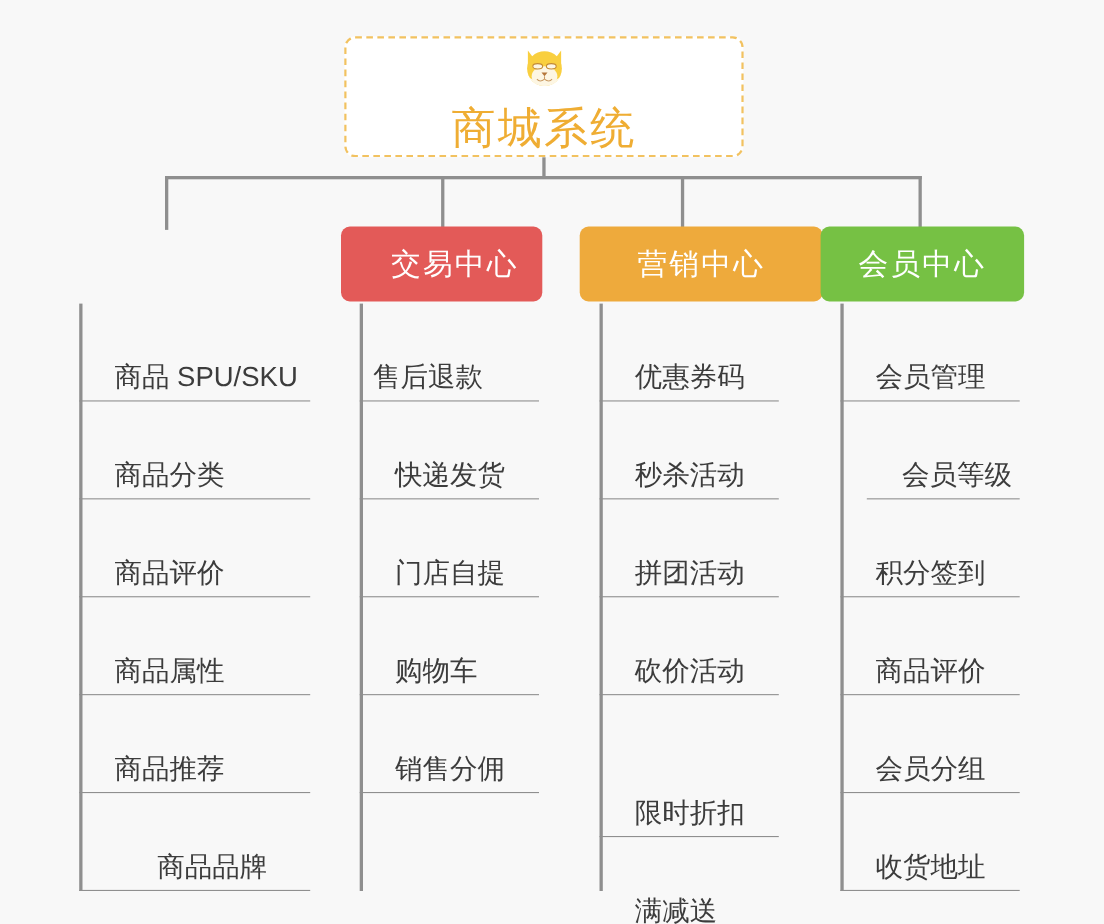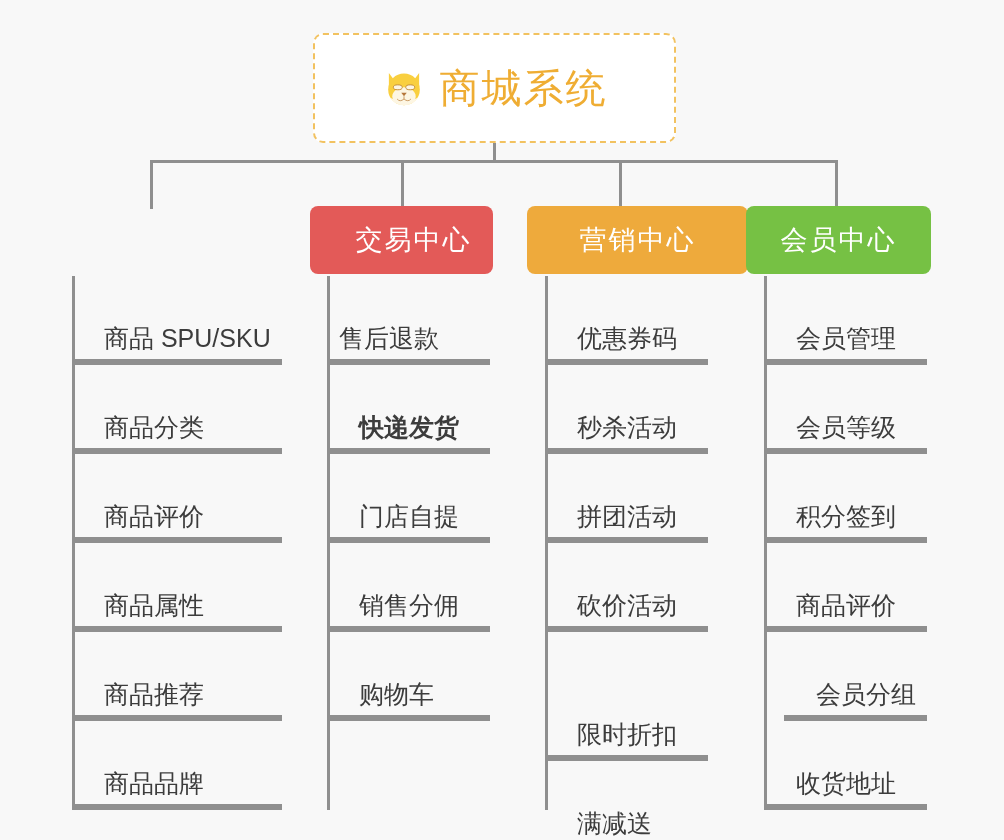--- a/index.html
+++ b/index.html
@@ -81,40 +81,40 @@
     position: absolute;
     left: 0;
     top: 0;
     width: 3px;
     background: #8f8f8f;
   }
   .leaf-item {
     position: relative;
     height: 89px;
     box-sizing: border-box;
-    border-bottom: 6px solid #8b5cf6;
+    border-bottom: 1px solid #8b5cf6;
     display: flex;
     align-items: flex-end;
     justify-content: flex-start;
     padding-left: 32px;
     padding-bottom: 6px;
   }
   .leaf-label {
     font-size: 25px;
     color: #3c3c3c;
     line-height: 1.15;
     white-space: nowrap;
   }
 </style>
 </head>
 <body style="background: rgb(248, 248, 248);">
 
 <div id="diagram">
 
-  <div class="root-node" style="border-color: rgb(242, 194, 96); background: rgb(255, 255, 255);">
+  <div class="root-node" style="border-color: rgb(242, 194, 96); background: rgb(255, 255, 255); flex-direction: column;">
     <span class="root-emoji">
       <svg width="44" height="44" viewBox="0 0 64 64" xmlns="http://www.w3.org/2000/svg">
         <path d="M10 10 L10 30 L22 26 Z" fill="#f9cf3f"></path>
         <path d="M54 10 L54 30 L42 26 Z" fill="#f9cf3f"></path>
         <circle cx="32" cy="34" r="23" fill="#f9cf3f"></circle>
         <path d="M32 57 a23 23 0 0 1 -20 -11 a40 40 0 0 0 40 0 a23 23 0 0 1 -20 11 Z" fill="#fdf6e3"></path>
         <ellipse cx="32" cy="44" rx="17" ry="13" fill="#fdf6e3"></ellipse>
         <ellipse cx="23" cy="31" rx="6.5" ry="3.6" fill="#fdf6e3"></ellipse>
         <ellipse cx="41" cy="31" rx="6.5" ry="3.6" fill="#fdf6e3"></ellipse>
         <ellipse cx="23" cy="31" rx="6.5" ry="3.6" fill="none" stroke="#c38a33" stroke-width="1.4"></ellipse>
@@ -157,41 +157,41 @@
       </div>
     <div class="leaf-item" style="border-bottom-color: rgb(143, 143, 143);">
         <span class="leaf-label">商品评价</span>
       </div>
     <div class="leaf-item" style="border-bottom-color: rgb(143, 143, 143);">
         <span class="leaf-label">商品属性</span>
       </div>
     <div class="leaf-item" style="border-bottom-color: rgb(143, 143, 143);">
         <span class="leaf-label">商品推荐</span>
       </div>
-    <div class="leaf-item" style="border-bottom-color: rgb(143, 143, 143);">
+    <div class="leaf-item" style="border-bottom-color: rgb(143, 143, 143); justify-content: center;">
         <span class="leaf-label">商品品牌</span>
       </div>
   </div>
 
   <div class="leaf-col" style="left:327px; width:163px;">
     <div class="leaf-spine" style="height: 534px; background: rgb(143, 143, 143);"></div>
     <div class="leaf-item" style="border-bottom-color: rgb(143, 143, 143); padding-left: 12px;">
         <span class="leaf-label">售后退款</span>
       </div>
-    <div class="leaf-item" style="border-bottom-color: rgb(143, 143, 143); font-weight: bold;">
+    <div class="leaf-item" style="border-bottom-color: rgb(143, 143, 143);">
         <span class="leaf-label">快递发货</span>
       </div>
     <div class="leaf-item" style="border-bottom-color: rgb(143, 143, 143);">
         <span class="leaf-label">门店自提</span>
       </div>
     <div class="leaf-item" style="border-bottom-color: rgb(143, 143, 143);">
+        <span class="leaf-label">购物车</span>
+      </div>
+    <div class="leaf-item" style="border-bottom-color: rgb(143, 143, 143);">
         <span class="leaf-label">销售分佣</span>
-      </div>
-    <div class="leaf-item" style="border-bottom-color: rgb(143, 143, 143);">
-        <span class="leaf-label">购物车</span>
       </div>
   </div>
 
   <div class="leaf-col" style="left:545px; width:163px;">
     <div class="leaf-spine" style="height: 534px; background: rgb(143, 143, 143);"></div>
     <div class="leaf-item" style="border-bottom-color: rgb(143, 143, 143);">
         <span class="leaf-label">优惠券码</span>
       </div>
     <div class="leaf-item" style="border-bottom-color: rgb(143, 143, 143);">
         <span class="leaf-label">秒杀活动</span>
@@ -208,30 +208,30 @@
     <div class="leaf-item" style="border-bottom-color: rgb(143, 143, 143);">
         <span class="leaf-label">满减送</span>
       </div>
   </div>
 
   <div class="leaf-col" style="left:764px; width:163px;">
     <div class="leaf-spine" style="height: 534px; background: rgb(143, 143, 143);"></div>
     <div class="leaf-item" style="border-bottom-color: rgb(143, 143, 143);">
         <span class="leaf-label">会员管理</span>
       </div>
-    <div class="leaf-item" style="border-bottom-color: rgb(143, 143, 143);">
+    <div class="leaf-item" style="border-bottom-color: rgb(143, 143, 143); margin-left: 24px;">
         <span class="leaf-label">会员等级</span>
       </div>
     <div class="leaf-item" style="border-bottom-color: rgb(143, 143, 143);">
         <span class="leaf-label">积分签到</span>
       </div>
     <div class="leaf-item" style="border-bottom-color: rgb(143, 143, 143);">
         <span class="leaf-label">商品评价</span>
       </div>
-    <div class="leaf-item" style="border-bottom-color: rgb(143, 143, 143); margin-left: 20px;">
+    <div class="leaf-item" style="border-bottom-color: rgb(143, 143, 143);">
         <span class="leaf-label">会员分组</span>
       </div>
     <div class="leaf-item" style="border-bottom-color: rgb(143, 143, 143);">
         <span class="leaf-label">收货地址</span>
       </div>
   </div>
 
 </div>
 
 </body></html>

